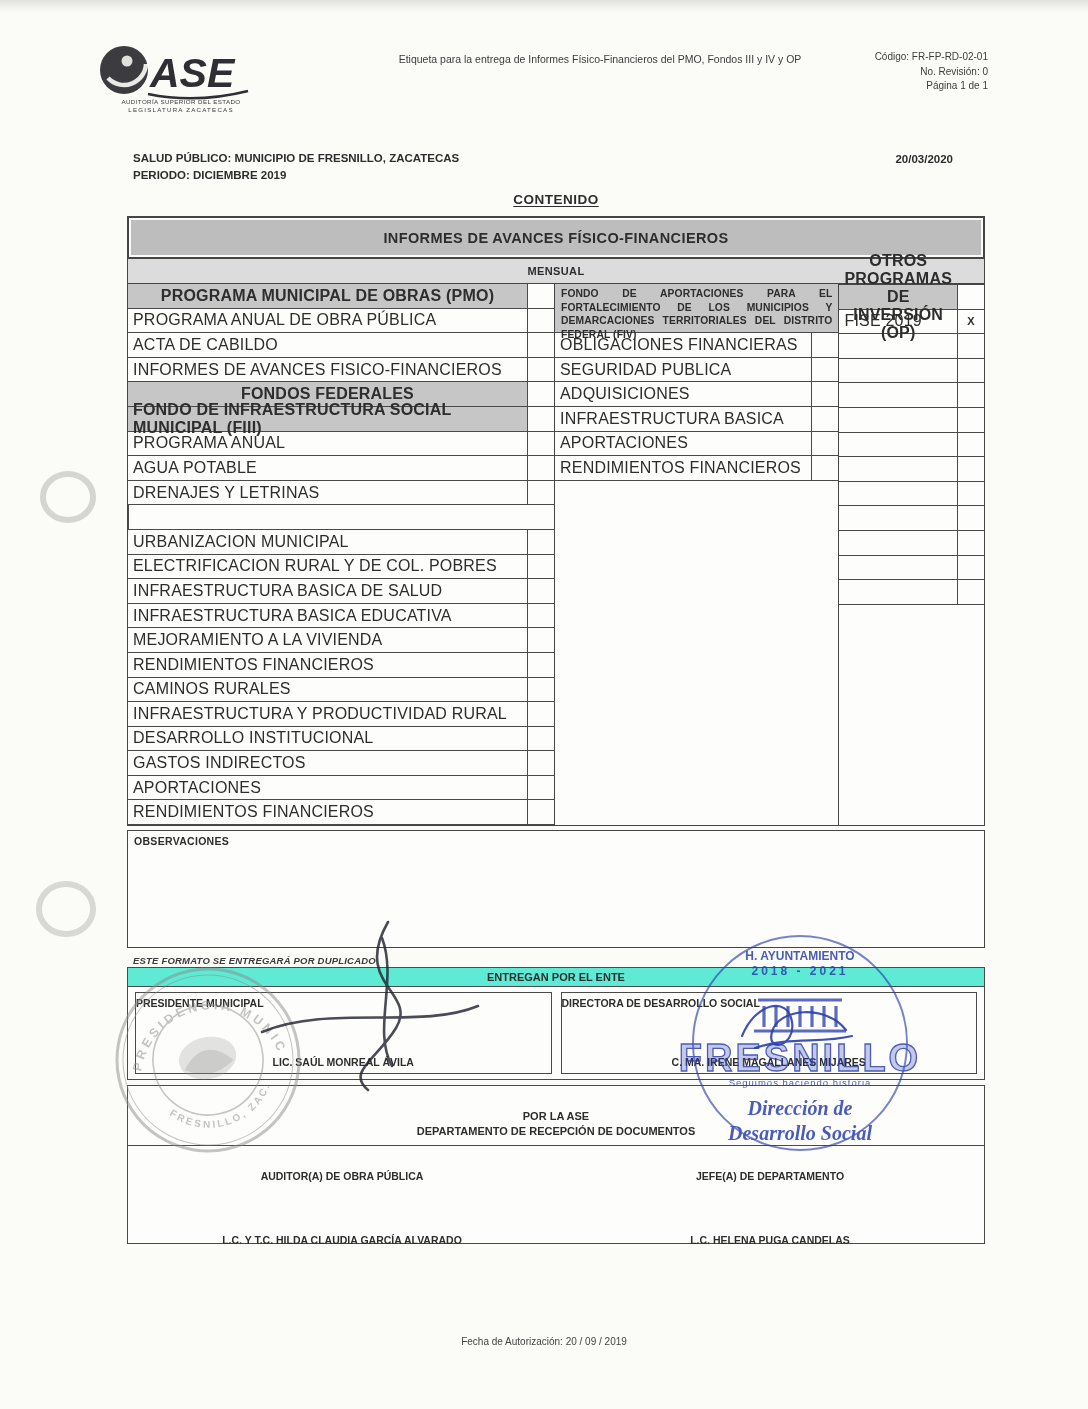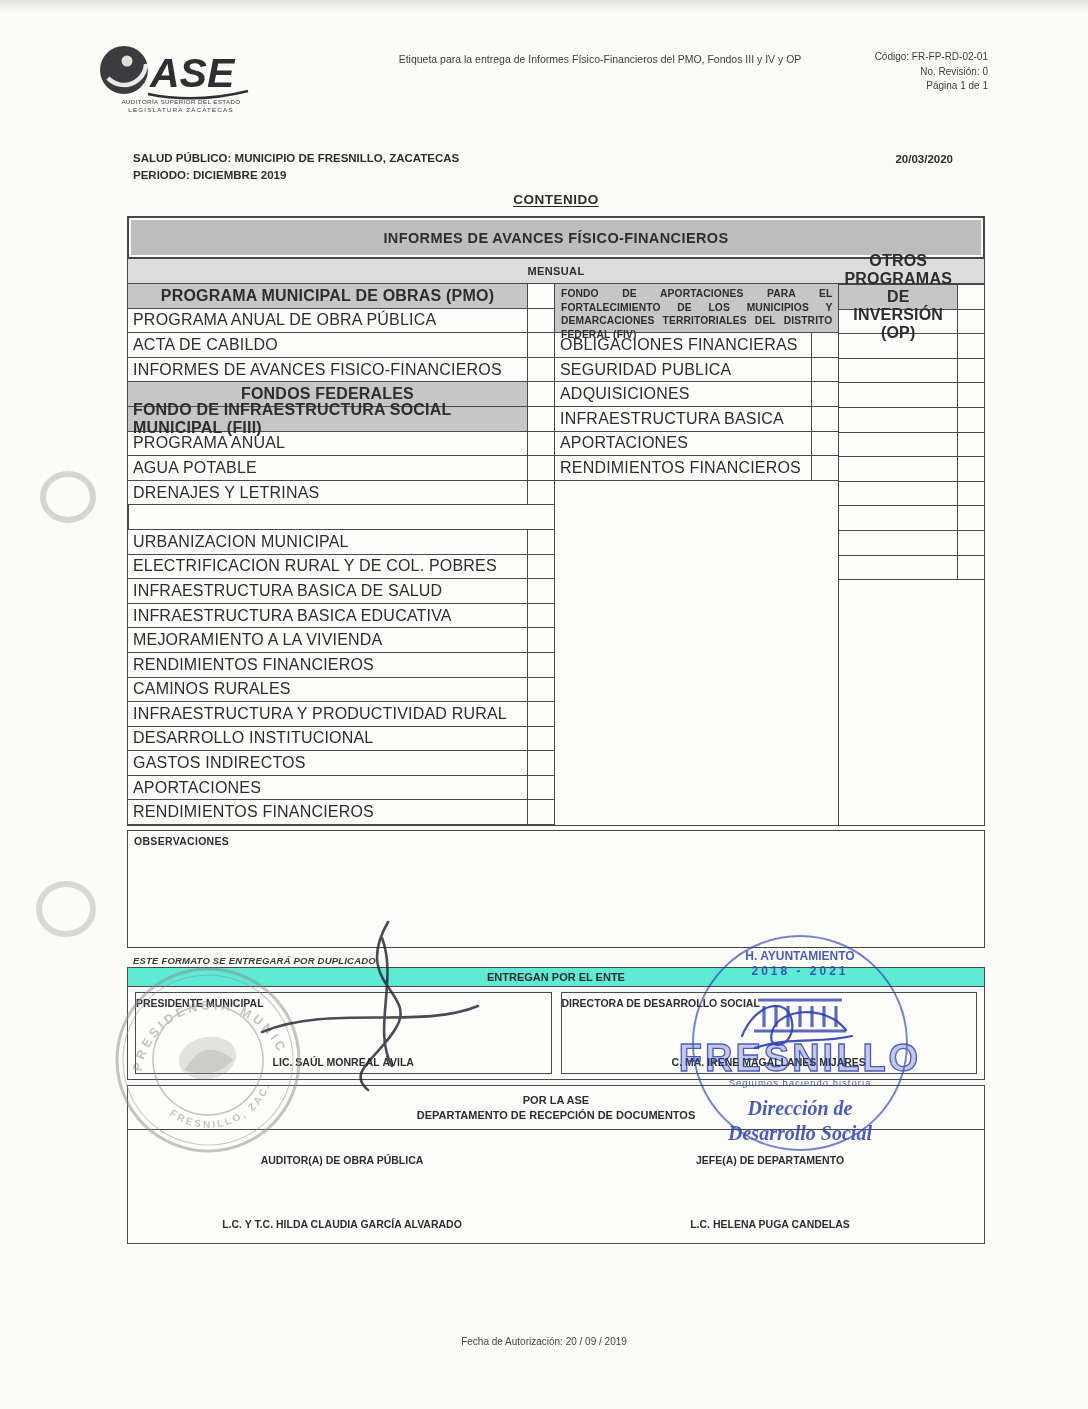--- a/index.html
+++ b/index.html
@@ -57,21 +57,21 @@
   .ent { left:127px; top:967px; width:858px; }
   .ent-hdr { height:20px; border:1px solid #4a4a4a; display:flex; align-items:center; justify-content:center;
     font-weight:bold; font-size:11px; background:#5eead4; }
   .ent-body { border:1px solid #4a4a4a; border-top:none; height:93px; display:flex; gap:9px; padding:5px 7px; background:#fdfdfb; }
   .sig-box { flex:1; border:1px solid #4a4a4a; position:relative; }
   .sig-title { position:absolute; top:4px; left:0; width:100%; text-align:left; font-weight:bold; font-size:10.5px; }
   .sig-name  { position:absolute; bottom:5px; left:0; width:100%; text-align:center; font-weight:bold; font-size:10.5px; }
 
   .ase-box { left:127px; top:1085px; width:858px; height:159px; border:1px solid #4a4a4a; background:#fdfdfb; }
   .ase-hdr { border-bottom:1px solid #4a4a4a; padding:7px 0 6px; text-align:center; font-weight:bold;
-    font-size:11px; line-height:15px; }
+    font-size:11px; line-height:15px;margin-top:16px; }
   .ase-body { display:flex; height:112px; }
   .ase-col { flex:1; position:relative; }
   .ase-role { position:absolute; top:24px; left:0; width:100%; text-align:center; font-weight:bold; font-size:10.5px; }
   .ase-name { position:absolute; bottom:12px; left:0; width:100%; text-align:center; font-weight:bold; font-size:10.5px; }
 
   .footer { left:0; top:1336px; width:1088px; text-align:center; font-size:10px; color:#444; }
 
   .overlay { left:0; top:0; pointer-events:none; }
 </style>
 </head>
@@ -263,20 +263,24 @@
             </div>
         </div>
         <div class="rgap"></div>
         <div class="rbox2">
           <div class="trow">
             <div class="cl hdr center">OTROS PROGRAMAS DE INVERSIÓN (OP)</div>
             <div class="cc"></div>
           </div>
           <div>
 
+              <div class="trow">
+                <div class="cl">FISE 2019</div>
+                <div class="cc">X</div>
+              </div>
 
               <div class="trow">
                 <div class="cl"></div>
                 <div class="cc"></div>
               </div>
 
               <div class="trow">
                 <div class="cl"></div>
                 <div class="cc"></div>
               </div>

